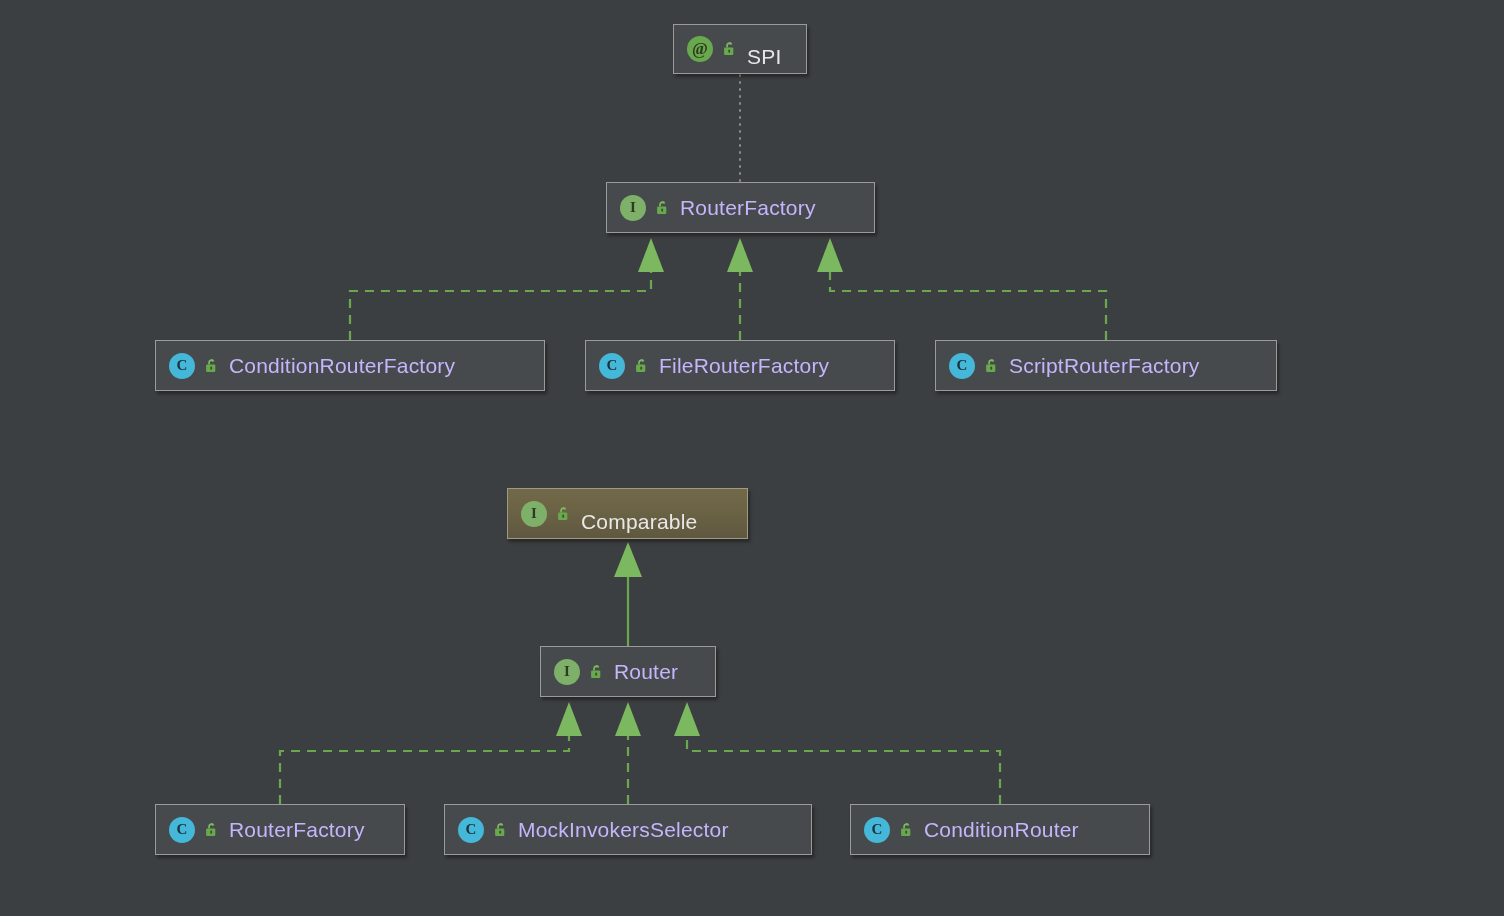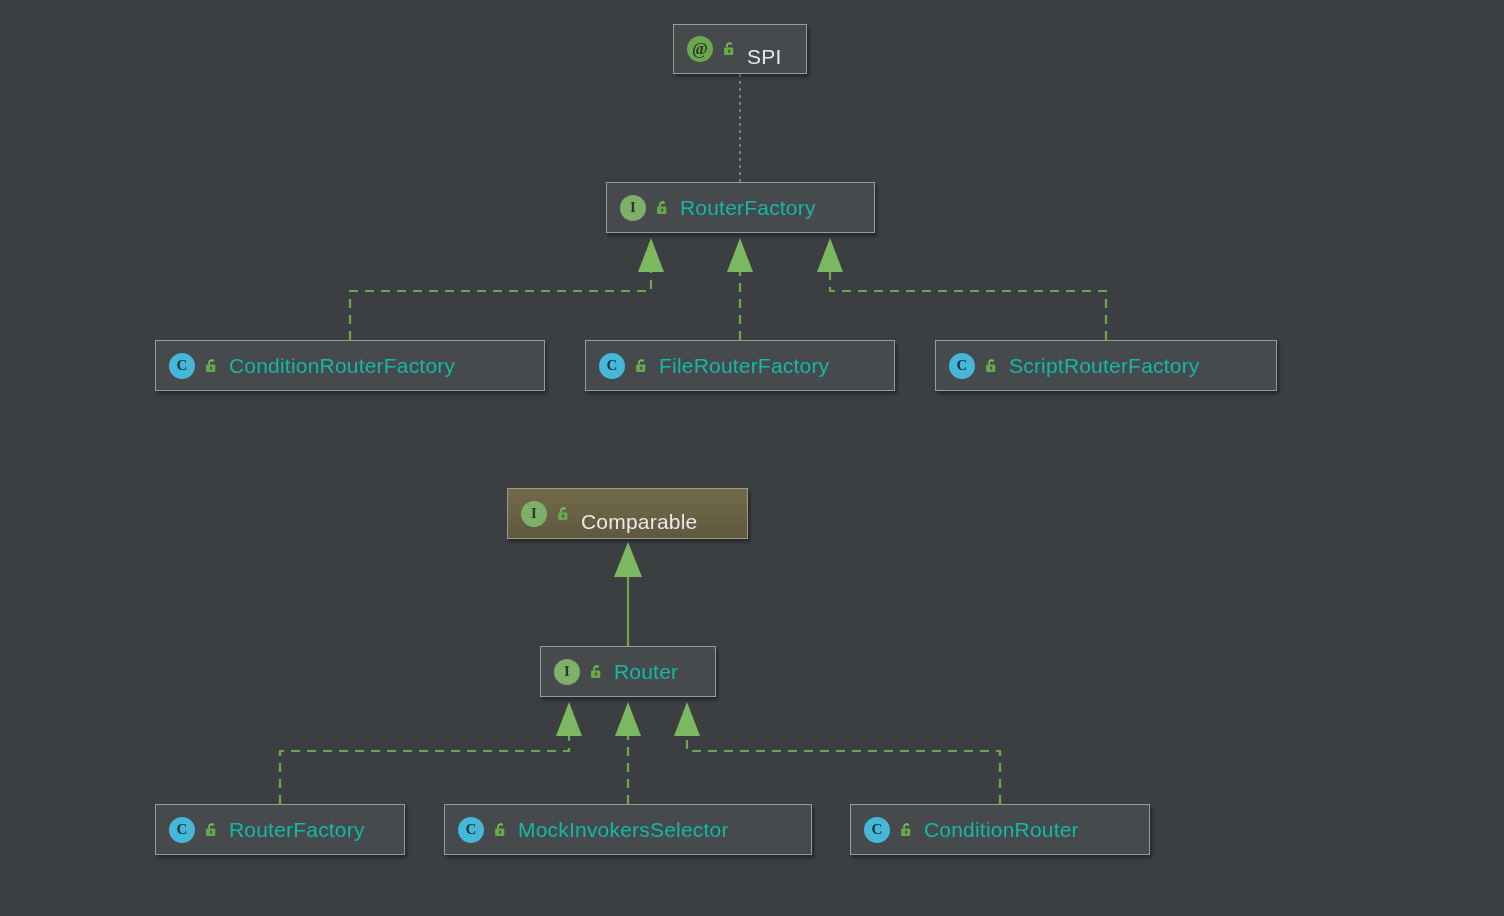--- a/index.html
+++ b/index.html
@@ -36,21 +36,21 @@
     box-shadow: 2px 3px 3px rgba(0,0,0,0.38);
     white-space: nowrap;
   }
   .node.highlight {
     background: linear-gradient(to bottom, #72694a 0%, #6a6244 50%, #5f5840 100%);
     border-color: #a29a80;
   }
   .node-label {
     font-size: 21px;
     letter-spacing: 0.2px;
-    color: #14b8a6;
+    color: #c4b5fd;
   }
   .node-label.plain { color: #e8e8e8; margin-top: 16px; }
 
   
   .kind-icon {
     width: 26px; height: 26px;
     border-radius: 50%;
     display: flex;
     align-items: center;
     justify-content: center;

